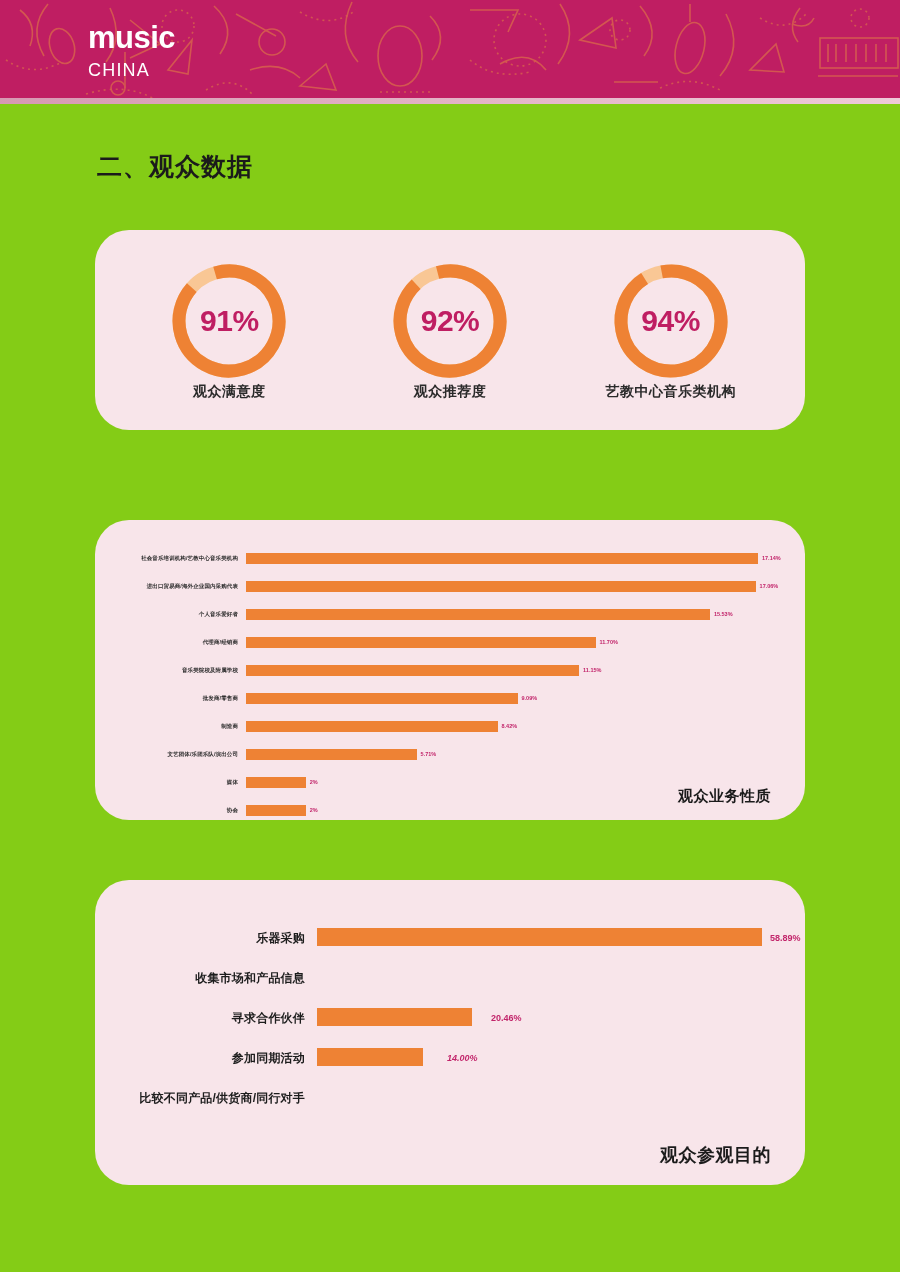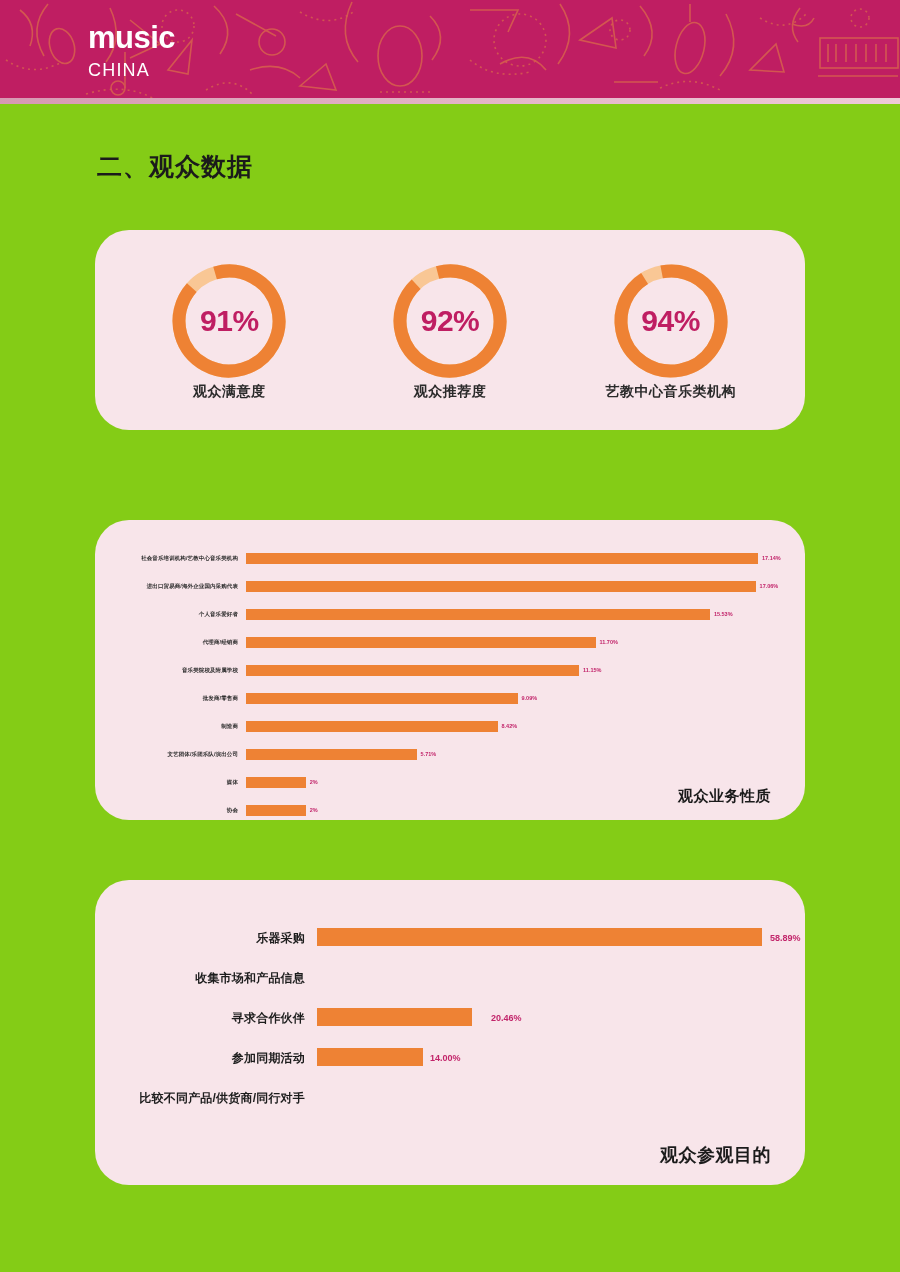--- a/index.html
+++ b/index.html
@@ -309,21 +309,21 @@
           <div class="bar-label">寻求合作伙伴</div>
           <div class="bar-track">
             <div class="bar-fill" style="width:154.6px;background:#ee8234;"></div>
             <div class="bar-value" style="left:166px;color:#c2246a;">20.46%</div>
           </div>
         </div>
         <div class="bar-row">
           <div class="bar-label">参加同期活动</div>
           <div class="bar-track">
             <div class="bar-fill" style="width:105.8px;background:#ee8234;"></div>
-            <div class="bar-value" style="left:105px;color:#c2246a;">14.00%</div>
+            <div class="bar-value" style="left:122px;color:#c2246a;font-style:italic;">14.00%</div>
           </div>
         </div>
         <div class="bar-row">
           <div class="bar-label">比较不同产品/供货商/同行对手</div>
         </div>
       </div>
     <div class="chart-title">观众参观目的</div>
   </div>
 
 </div>

